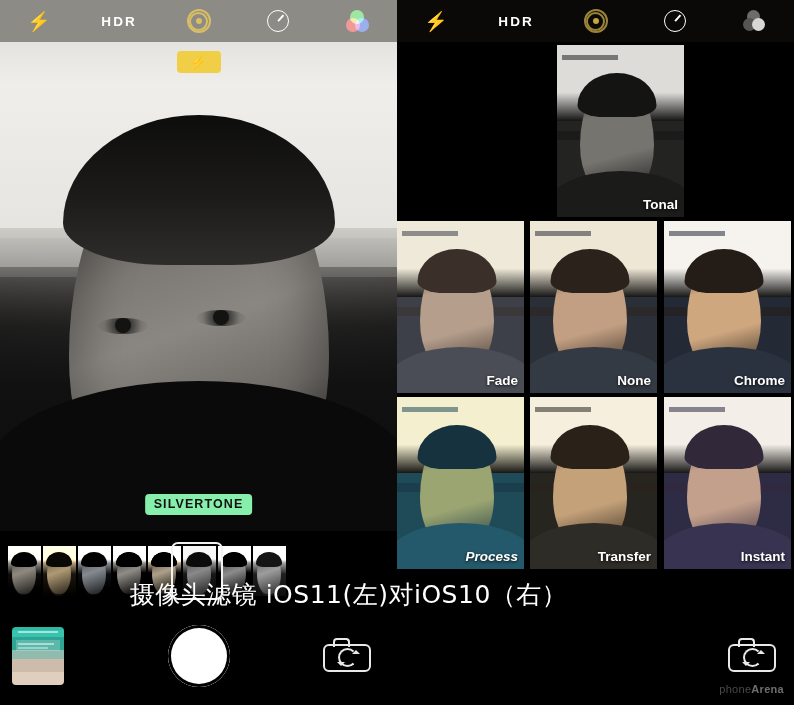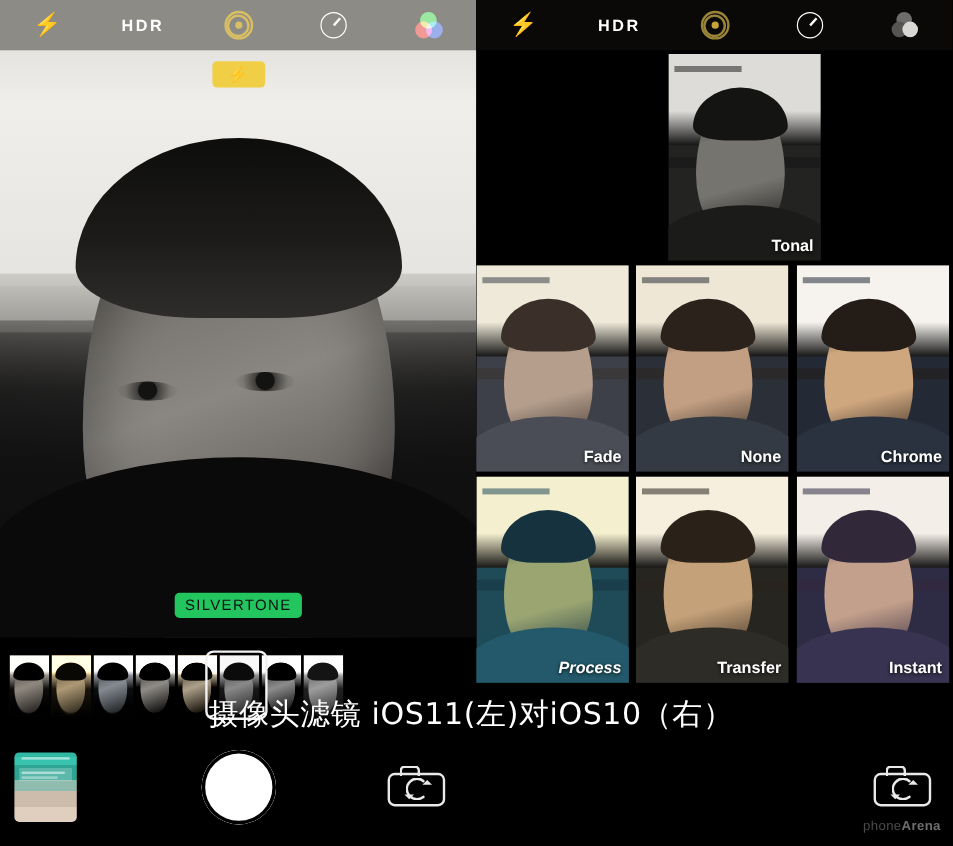--- a/index.html
+++ b/index.html
@@ -77,22 +77,22 @@
     background:radial-gradient(circle at 50% 45%,#131312 0 28%,#3f3d3a 32%, rgba(80,78,74,.25) 70%, rgba(0,0,0,0) 100%);}
   .vf-eye.l{left:98px;top:276px;}
   .vf-eye.r{left:196px;top:268px;}
 
   .flashbadge{position:absolute;left:50%;top:51px;transform:translateX(-50%);
     width:44px;height:22px;border-radius:4px;background:#f0ce45;
     display:flex;align-items:center;justify-content:center;}
   .flashbadge .fb{font-size:13px;line-height:1;color:#8a7213;font-weight:700;}
 
   .silvertone{position:absolute;left:50%;top:494px;transform:translateX(-50%);
-    background:#22c55e;color:#111;border-radius:4px;padding:3px 9px 4px;
-    font-size:12.5px;letter-spacing:1.1px;font-weight:400;}
+    background:#86efac;color:#111;border-radius:4px;padding:3px 9px 4px;
+    font-size:12.5px;letter-spacing:1.1px;font-weight:700;}
 
   
   .fstrip{position:absolute;left:0;top:545px;width:397px;height:52px;display:flex;align-items:center;gap:2px;padding-left:8px;box-sizing:border-box;}
   .fthumb{width:33px;height:50px;flex:0 0 33px;overflow:hidden;position:relative;background:#222;}
   .fthumb .ft-bg{position:absolute;inset:0;background:
       radial-gradient(ellipse at 46% 62%, rgba(255,255,255,.30) 0 16%, rgba(0,0,0,0) 46%),
       linear-gradient(#f3f2ee 0 26%, #8f8d89 34%, #1d1c1b 56%, #0b0b0b 100%);}
   .fthumb .ft-head{position:absolute;left:48%;top:16%;width:24px;height:40px;transform:translateX(-50%);
       border-radius:48%/54%;background:linear-gradient(160deg,#4a4845,#8b8883 45%,#272625);}
   .fthumb .ft-hair{position:absolute;left:48%;top:12%;width:26px;height:15px;transform:translateX(-50%);
@@ -132,21 +132,21 @@
   .scene .s-hair{position:absolute;left:47%;top:16%;width:79px;height:44px;transform:translateX(-50%);
      border-radius:50% 50% 34% 34%/74% 74% 26% 26%;}
   .scene .s-shoulder{position:absolute;left:50%;bottom:-6px;width:150px;height:52px;transform:translateX(-50%);
      border-radius:50% 50% 0 0/70% 70% 0 0;}
   .scene .s-strip{position:absolute;left:4%;top:6%;width:44%;height:5px;opacity:.55;}
   .scene .s-desk{position:absolute;left:0;top:50%;width:100%;height:9px;opacity:.5;}
   .cell .label{position:absolute;right:6px;bottom:5px;color:#fff;font-size:13.5px;font-weight:600;
      text-shadow:0 1px 3px rgba(0,0,0,.85);}
 
   .caption{position:absolute;left:0;top:578px;width:697px;text-align:center;color:#fff;
-     font-size:25px;letter-spacing:.5px;font-family:"DejaVu Sans","Liberation Sans",sans-serif;padding-left:44px;}
+     font-size:25px;letter-spacing:.5px;font-family:"DejaVu Sans","Liberation Sans",sans-serif;}
 
   .watermark{position:absolute;right:10px;bottom:10px;color:#4a4a4a;font-size:11px;letter-spacing:.3px;}
   .watermark b{color:#6e6e6e;font-weight:700;}
 </style>
 </head>
 <body>
 
 <div class="stage">
 
   <div class="pane pane-left">

